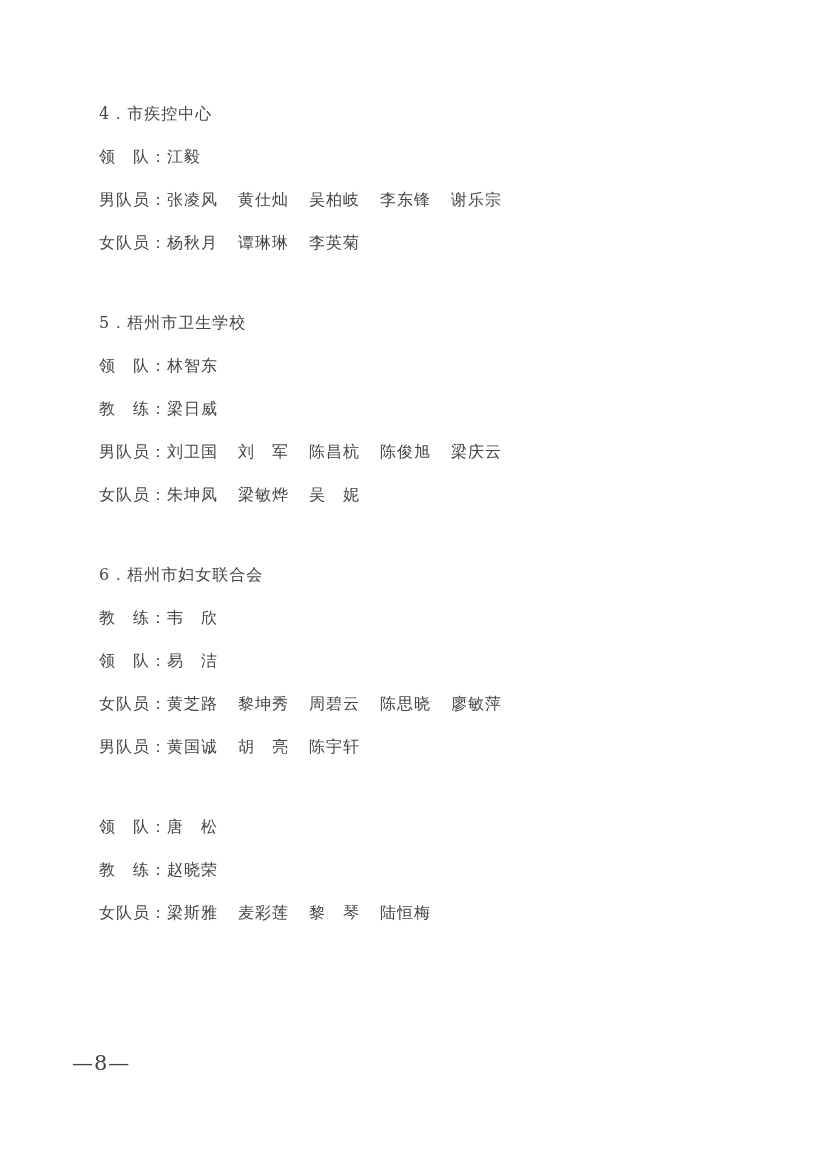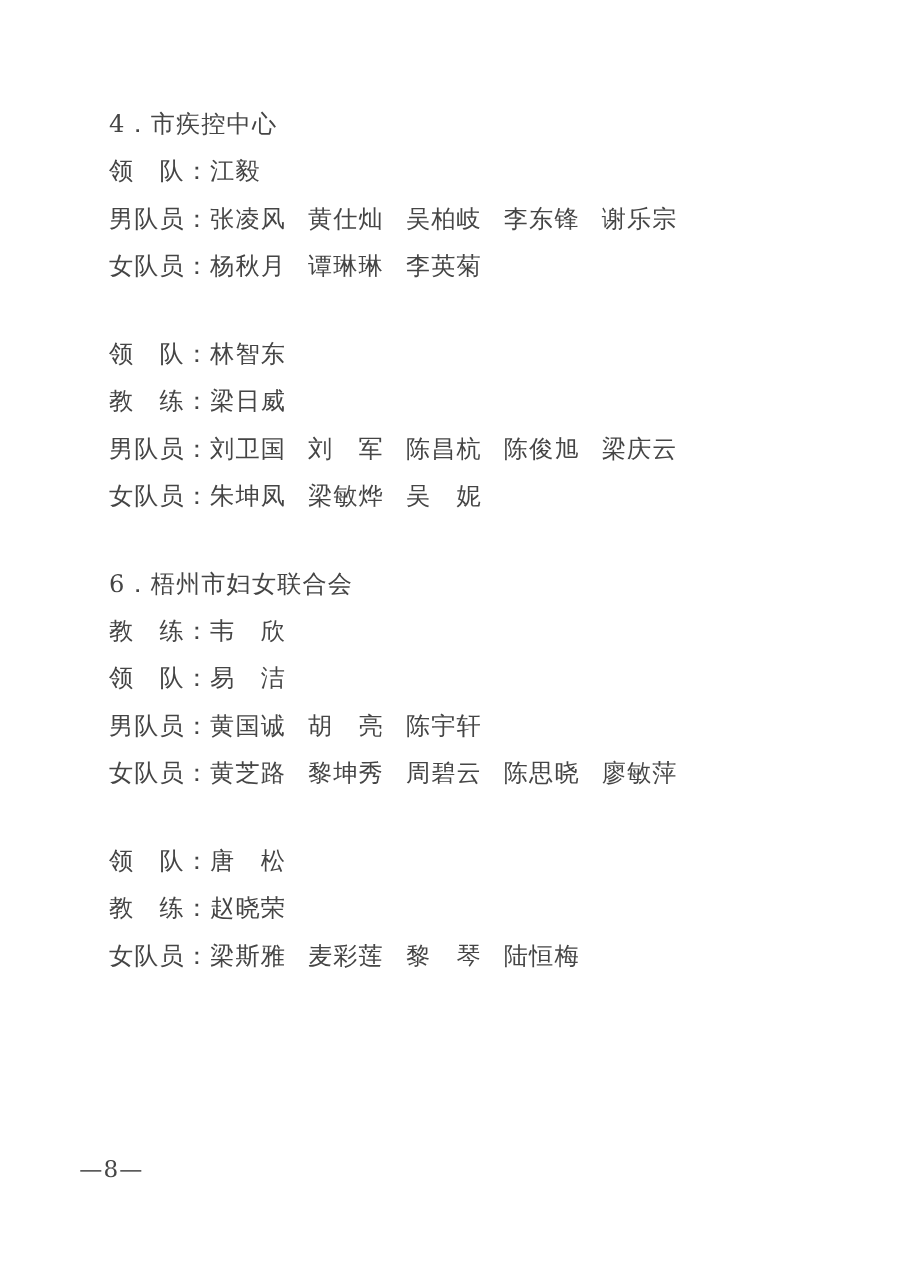--- a/index.html
+++ b/index.html
@@ -20,21 +20,21 @@
     position: absolute;
     left: 99px;
     top: 92px;
   }
   .team-section {
     margin-bottom: 37px;
   }
   .line {
     height: 43px;
     line-height: 43px;
-    font-size: 22px;
+    font-size: 16px;
     letter-spacing: 1px;
     white-space: nowrap;
   }
   .title-line .num {
     display: inline-block;
   }
   .label {
     display: inline-block;
     text-align: center;
   }
@@ -66,20 +66,23 @@
     </div>
     <div class="line">
       <span class="label">男队员：</span><span class="members"><span class="member">张凌风</span><span class="member">黄仕灿</span><span class="member">吴柏岐</span><span class="member">李东锋</span><span class="member">谢乐宗</span></span>
     </div>
     <div class="line">
       <span class="label">女队员：</span><span class="members"><span class="member">杨秋月</span><span class="member">谭琳琳</span><span class="member">李英菊</span></span>
     </div>
   </section>
 
   <section class="team-section">
+    <div class="line title-line">
+      <span class="num">5．</span><span class="title">梧州市卫生学校</span>
+    </div>
     <div class="line">
       <span class="label">领　队：</span><span class="value-names"><span class="member">林智东</span></span>
     </div>
     <div class="line">
       <span class="label">教　练：</span><span class="value-names"><span class="member">梁日威</span></span>
     </div>
     <div class="line">
       <span class="label">男队员：</span><span class="members"><span class="member">刘卫国</span><span class="member">刘　军</span><span class="member">陈昌杭</span><span class="member">陈俊旭</span><span class="member">梁庆云</span></span>
     </div>
     <div class="line">
@@ -91,24 +94,24 @@
     <div class="line title-line">
       <span class="num">6．</span><span class="title">梧州市妇女联合会</span>
     </div>
     <div class="line">
       <span class="label">教　练：</span><span class="value-names"><span class="member">韦　欣</span></span>
     </div>
     <div class="line">
       <span class="label">领　队：</span><span class="value-names"><span class="member">易　洁</span></span>
     </div>
     <div class="line">
-      <span class="label">男队员：</span><span class="members"><span class="member">黄国诚</span><span class="member">胡　亮</span><span class="member">陈宇轩</span></span>
+      <span class="label">女队员：</span><span class="members"><span class="member">黄芝路</span><span class="member">黎坤秀</span><span class="member">周碧云</span><span class="member">陈思晓</span><span class="member">廖敏萍</span></span>
     </div>
     <div class="line">
-      <span class="label">女队员：</span><span class="members"><span class="member">黄芝路</span><span class="member">黎坤秀</span><span class="member">周碧云</span><span class="member">陈思晓</span><span class="member">廖敏萍</span></span>
+      <span class="label">男队员：</span><span class="members"><span class="member">黄国诚</span><span class="member">胡　亮</span><span class="member">陈宇轩</span></span>
     </div>
   </section>
 
   <section class="team-section">
     <div class="line">
       <span class="label">领　队：</span><span class="value-names"><span class="member">唐　松</span></span>
     </div>
     <div class="line">
       <span class="label">教　练：</span><span class="value-names"><span class="member">赵晓荣</span></span>
     </div>

